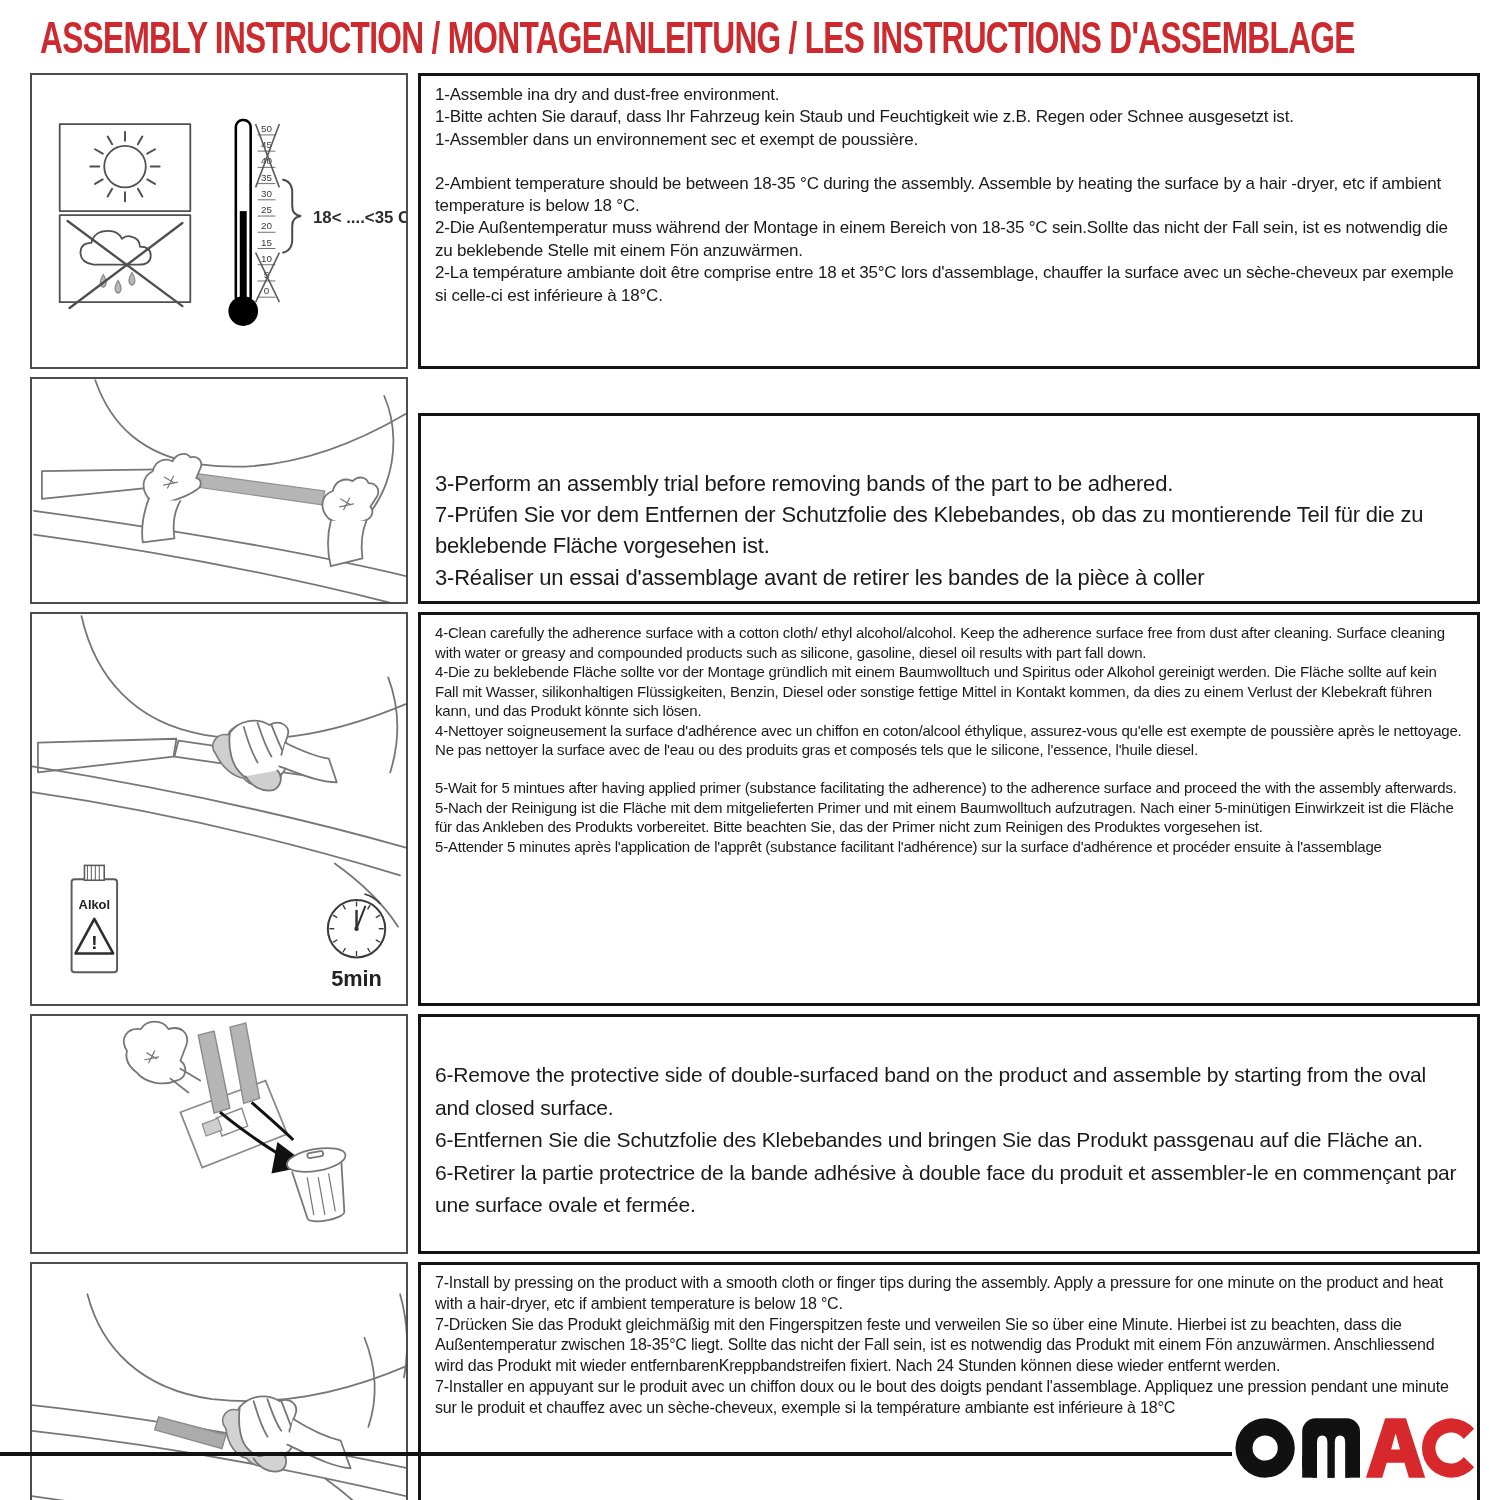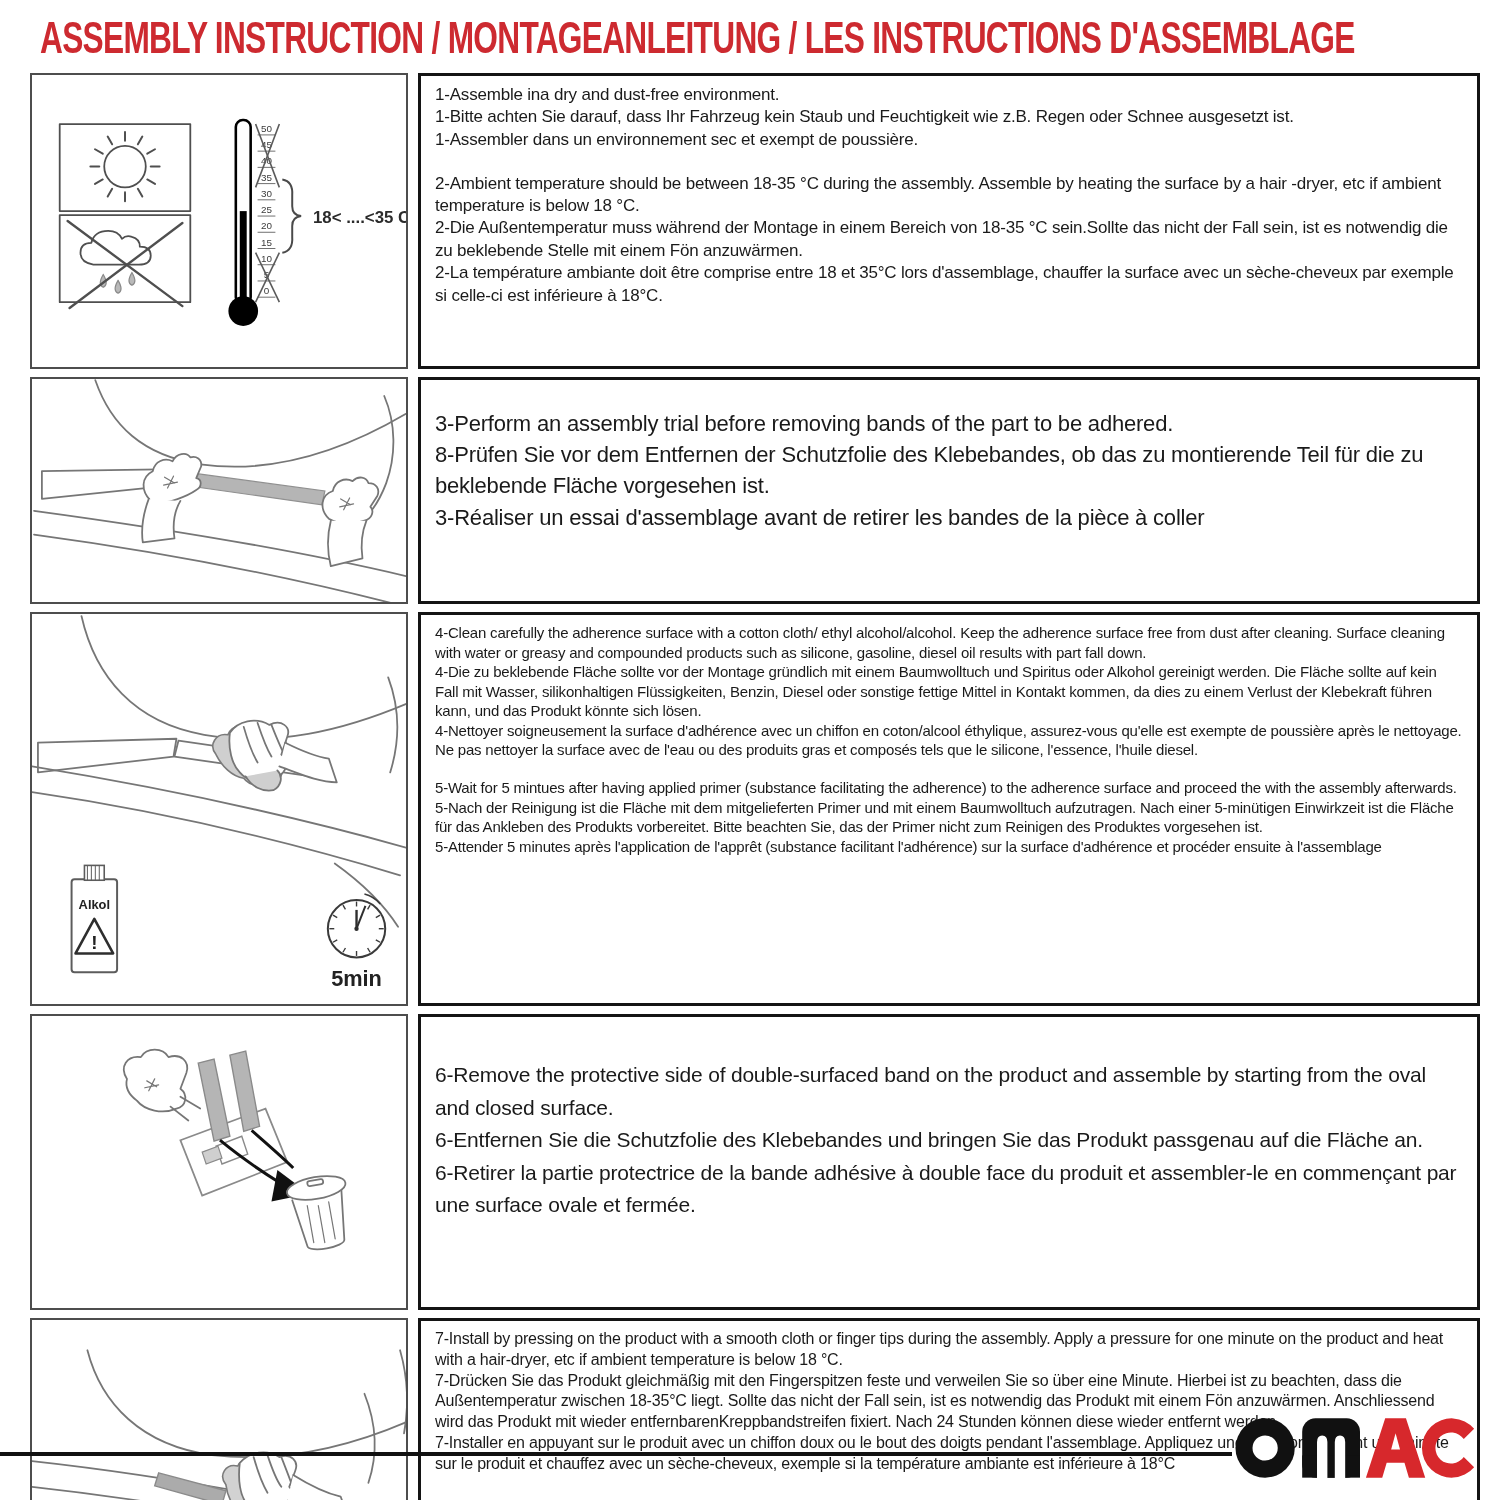--- a/index.html
+++ b/index.html
@@ -21,24 +21,24 @@
     overflow:hidden;
   }
   .illus svg { display:block; width:100%; height:100%; }
   .text {
     flex:1 1 auto; border:3px solid #141414; background:#fff;
     padding:8px 14px; letter-spacing:-0.2px;
   }
   .r1 { height:296px; }
   .r2 { height:227px; }
   .r3 { height:394px; }
-  .r4 { height:296px; }
+  .r4 { height:240px; }
   .r5 { height:298px; }
   .t1 { font-size:17px;   line-height:1.32; }
-  .t2 { font-size:22px;   line-height:1.42; padding-top:28px; }
+  .t2 { font-size:22px;   line-height:1.42; padding-top:52px;margin-top:36px; }
   .t3 { font-size:15px; line-height:1.3;  padding-top:8px; }
   .t4 { font-size:21px;   line-height:1.55; padding-top:42px; }
   .t5 { font-size:16px;   line-height:1.3;  padding-top:8px; }
   p.b { font-weight:normal; }
   p.gap { margin-top:1.25em; }
   .bottom-rule {
     position:absolute; left:0; top:1452px; width:1232px; height:4px; background:#111;
   }
   .logo {
     position:absolute; left:1234px; top:1406px; width:252px; height:84px;
@@ -162,21 +162,21 @@
         </g>
         <g class="lineart" fill="#fff">
           <path d="M 300,140 C 290,130 292,116 304,112 C 306,102 316,98 324,102 C 330,96 338,98 340,104 C 348,104 352,110 349,117 L 342,128 C 346,132 344,140 336,142 C 326,146 310,146 300,140 Z" fill="#fff"></path>
           <path d="M 302,142 C 298,158 298,172 302,188 L 334,180 C 332,166 334,152 338,142" fill="#fff"></path>
           <path d="M 312,120 l 10,6 M 321,119 l -6,12 M 311,128 l 14,-3" stroke-width="1.2"></path>
         </g>
       </svg>
     </div>
     <div class="text t2">
       <p class="b">3-Perform an assembly trial before removing bands of the part to be adhered.</p>
-      <p>8-Prüfen Sie vor dem Entfernen der Schutzfolie des Klebebandes, ob das zu montierende Teil für die zu beklebende Fläche vorgesehen ist.</p>
+      <p>7-Prüfen Sie vor dem Entfernen der Schutzfolie des Klebebandes, ob das zu montierende Teil für die zu beklebende Fläche vorgesehen ist.</p>
       <p>3-Réaliser un essai d'assemblage avant de retirer les bandes de la pièce à coller</p>
     </div>
   </section>
 
   <section class="row r3">
     <div class="illus">
       <svg viewBox="0 0 378 390">
         <g class="lineart">
           <path d="M 50,0 C 64,62 104,108 174,120 C 246,132 314,116 380,88"></path>
           <path d="M 360,62 C 372,94 372,126 362,158"></path>

